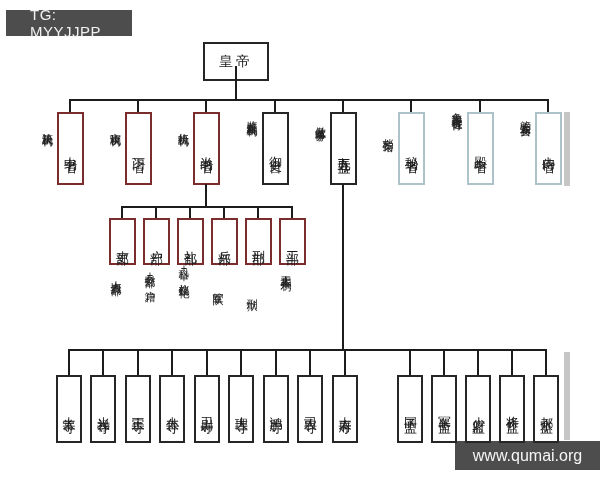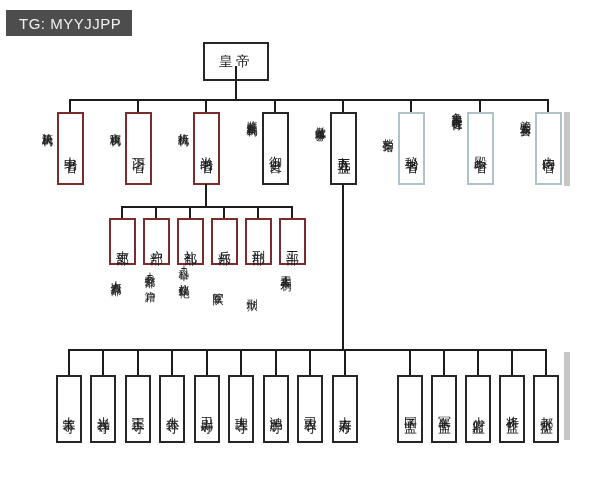--- a/index.html
+++ b/index.html
@@ -25,35 +25,36 @@
   }
   .vbox.red{border-color:#7b2d2e;}
   .vbox.blue{border-color:#aec2ca;}
   
   .vnote{
     position:absolute;writing-mode:vertical-rl;text-orientation:upright;white-space:nowrap;
     font-size:11px;letter-spacing:1px;color:#222;width:16px;text-align:center;
   }
   .badge{
     position:absolute;left:6px;top:10px;width:126px;height:26px;background:#4d4d4d;
-    color:#f0f0f0;font-size:15px;display:flex;align-items:center;padding-left:13px;
+    color:#f0f0f0;font-size:15px;display:flex;align-items:center;padding-left:24px;
     box-sizing:border-box;letter-spacing:0.5px;
   }
   .watermark{
     position:absolute;left:455px;top:441px;width:145px;height:29px;background:#4d4d4d;
     color:#f5f5f5;font-size:16px;display:flex;align-items:center;justify-content:center;
   }
   .graybar{position:absolute;width:6px;background:#c6c6c6;}
 </style>
 </head>
 <body>
 
 <div id="stage">
 
   <div class="badge">TG: MYYJJPP</div>
+  <div class="watermark">www.qumai.org</div>
 
   <div class="hbox" style="left:203px;top:42px;width:66px;height:39px">皇帝</div>
 
   <div class="vl" style="left:235px;top:66px;height:35px"></div>
   <div class="hl" style="left:69px;top:99px;width:480px"></div>
   <div class="vl" style="left:69px;top:99px;height:13px"></div>
   <div class="vl" style="left:137px;top:99px;height:13px"></div>
   <div class="vl" style="left:205px;top:99px;height:13px"></div>
   <div class="vl" style="left:274px;top:99px;height:13px"></div>
   <div class="vl" style="left:342px;top:99px;height:13px"></div>

